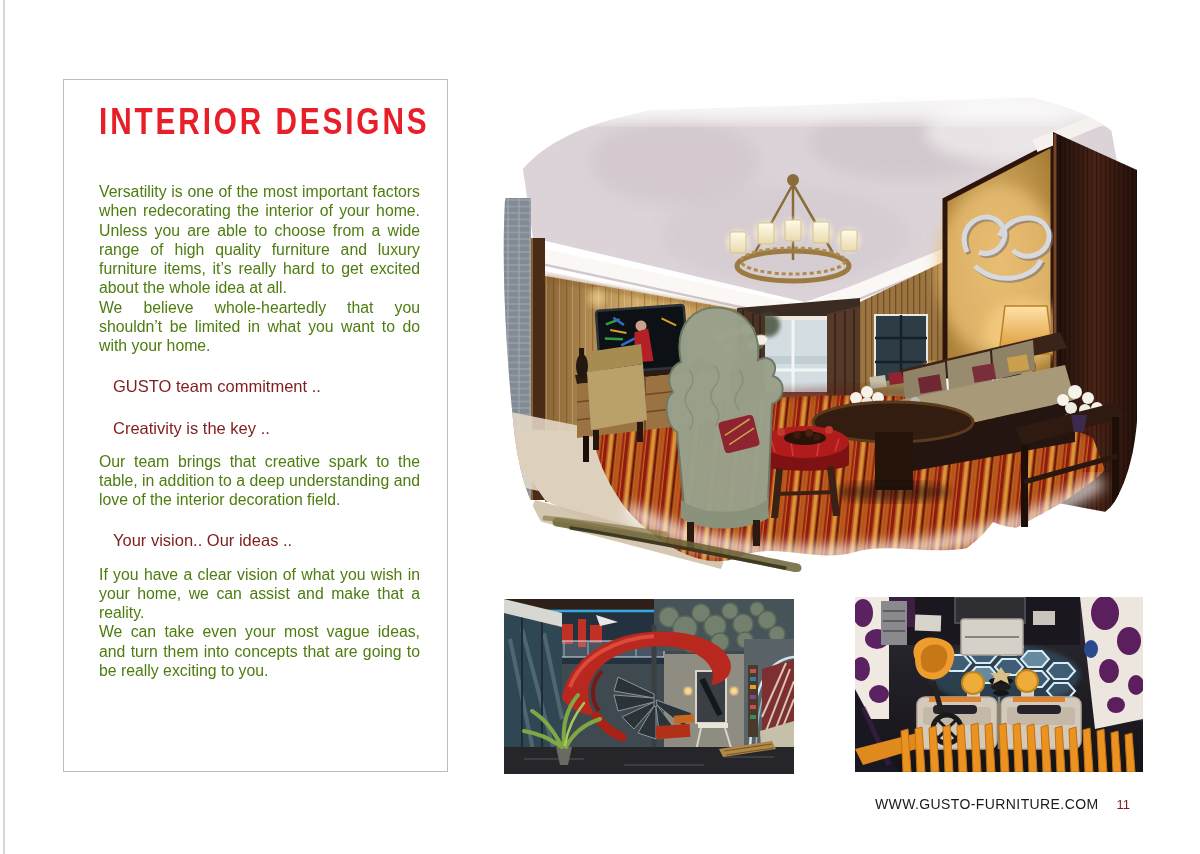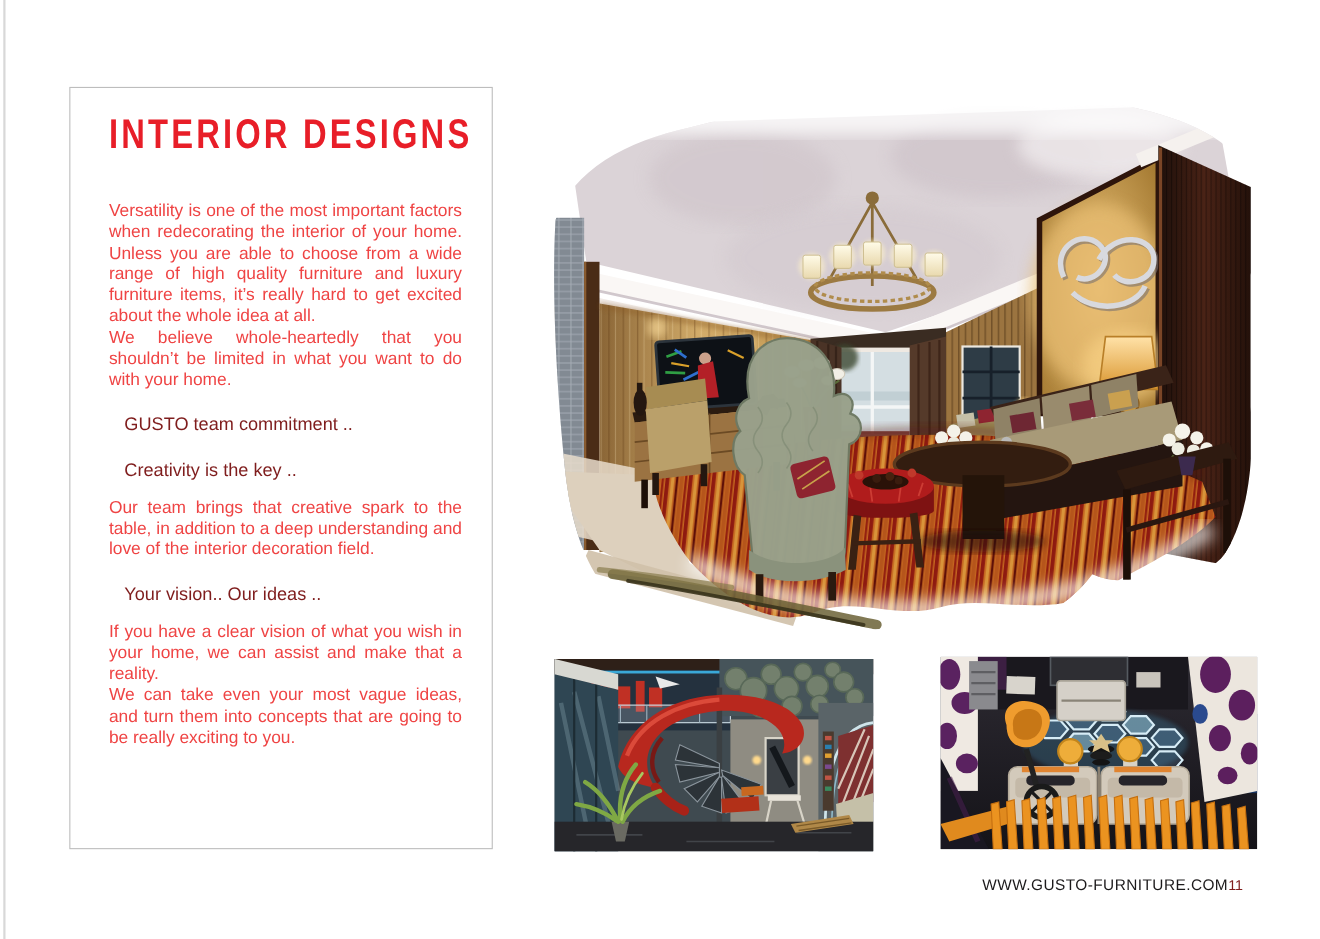--- a/index.html
+++ b/index.html
@@ -5,28 +5,28 @@
   html,body{margin:0;padding:0;background:#ffffff;}
   .page{position:relative;width:1200px;height:854px;background:#ffffff;overflow:hidden;
         font-family:"Liberation Sans", sans-serif;}
   .spine{position:absolute;left:3px;top:0;width:2px;height:100%;background:#d8d8d8;}
   .text-panel{position:absolute;left:63px;top:79px;width:385px;height:693px;
               border:1px solid #bdbdbd;box-sizing:border-box;background:#fff;
               padding:20px 27px 16px 35px;}
   .panel-title{margin:0 0 46px 0;color:#e81e28;font-size:31px;font-weight:700;
                letter-spacing:3px;transform:scale(.96,1.22);transform-origin:left top;
                white-space:nowrap;}
-  .body-copy p{margin:0;font-size:15.8px;line-height:1.22;color:#ef4444;text-align:justify;}
+  .body-copy p{margin:0;font-size:15.8px;line-height:1.22;color:#4d7c0f;text-align:justify;}
   .section{margin-top:21px;}
   .red-heading{margin:14px;color:#7f1d1d;font-size:16.5px;font-weight:400;line-height:1.22;}
   .figure{position:absolute;margin:0;padding:0;line-height:0;}
   .fig-main{left:475px;top:70px;width:675px;height:515px;}
   .fig-thumb1{left:504px;top:599px;width:290px;height:175px;}
   .fig-thumb2{left:855px;top:597px;width:288px;height:175px;}
-  .footer{position:absolute;right:70px;top:796px;display:flex;align-items:flex-end;}
+  .footer{position:absolute;right:70px;top:796px;display:flex;align-items:flex-end;gap:18px;}
   .site{font-size:14px;letter-spacing:.4px;color:#1c1a1b;font-weight:400;}
   .pagenum{font-size:13px;color:#7f1d1d;}
   svg{display:block;}
 </style>
 </head>
 <body>
 
 <div class="page">
 
   <div class="spine"></div>

